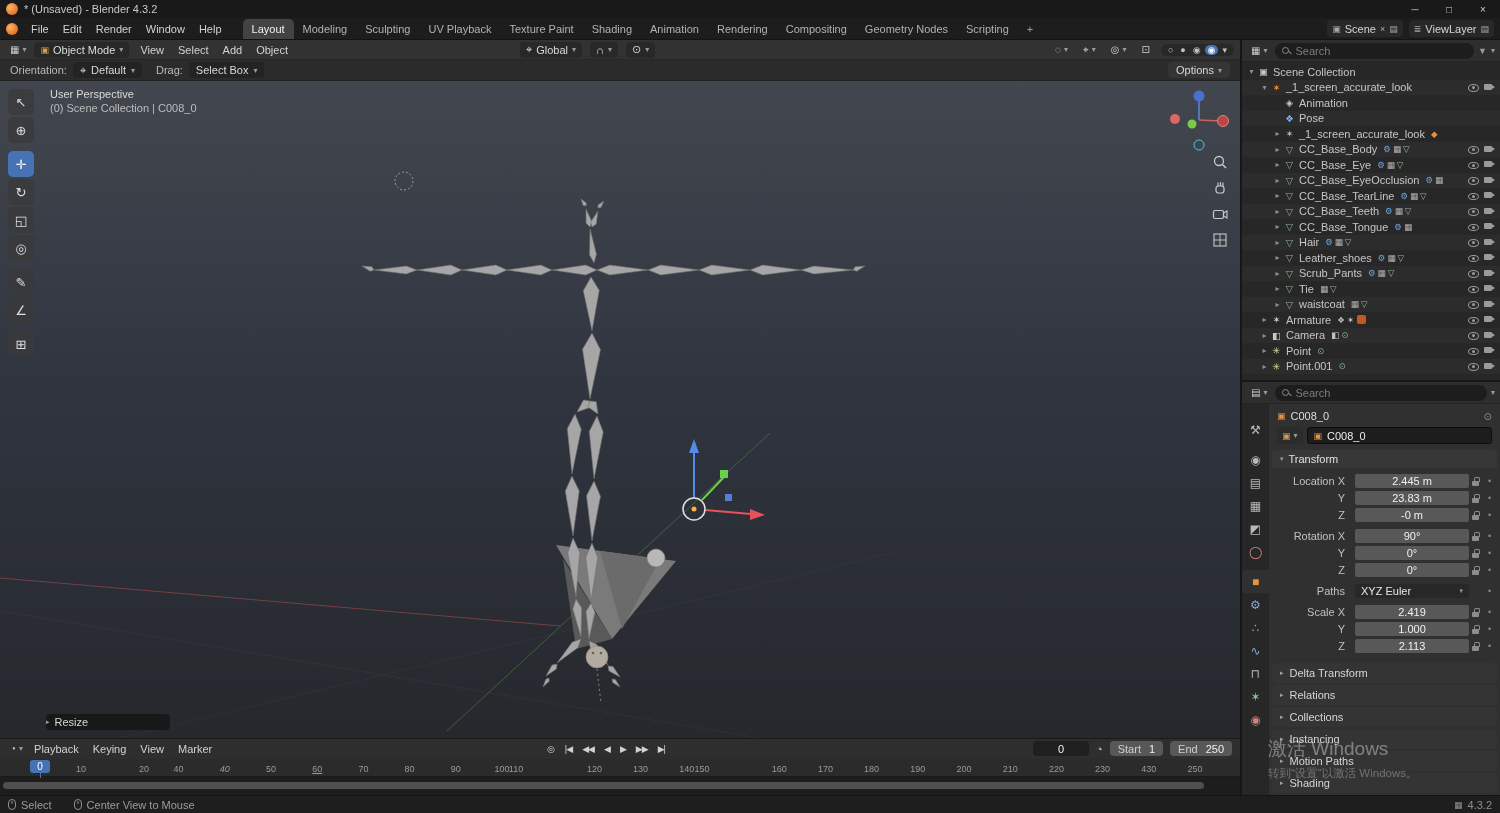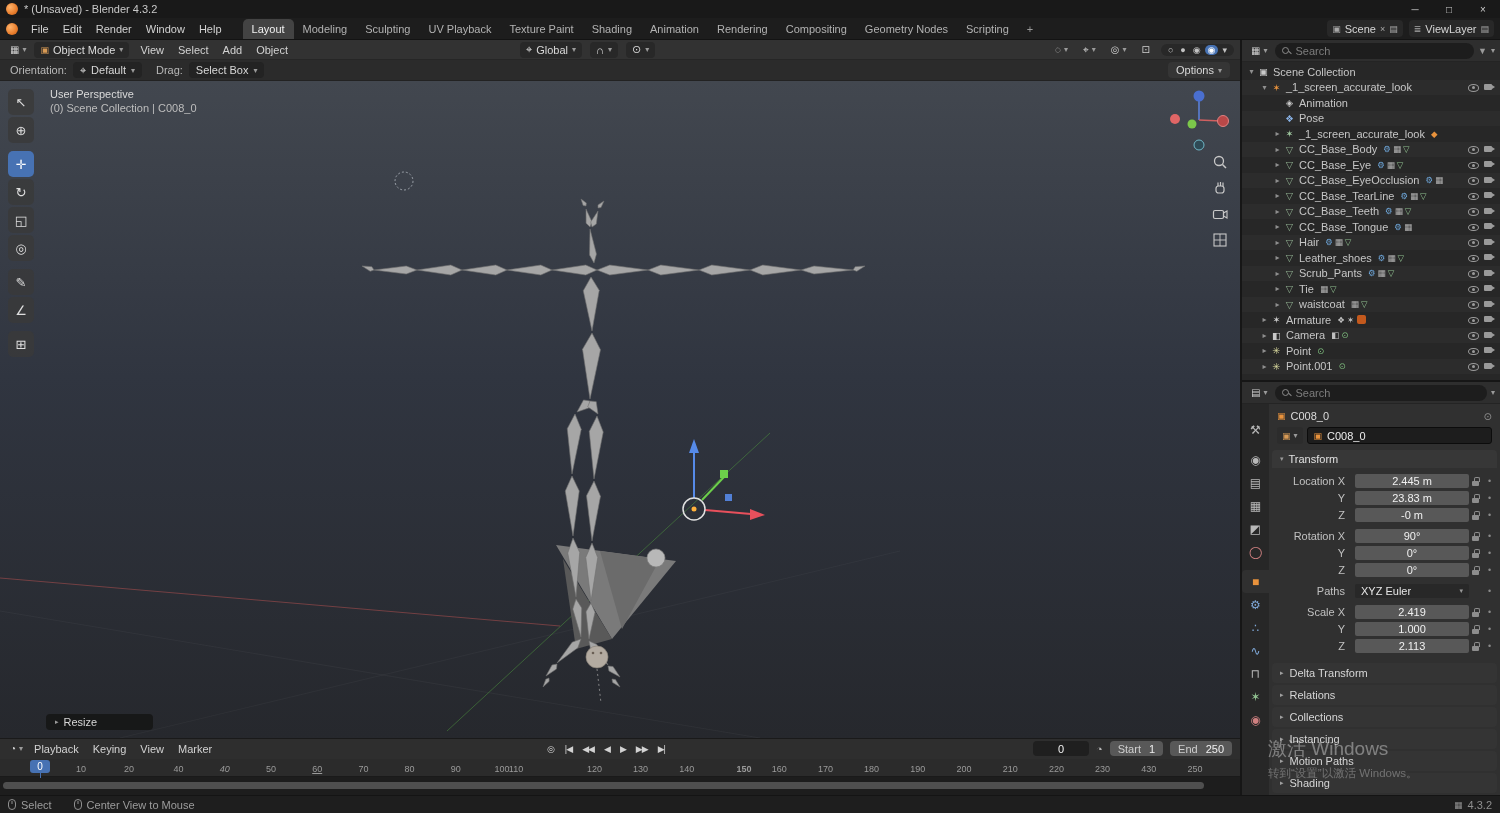--- a/index.html
+++ b/index.html
@@ -57,21 +57,21 @@
   .scene { position:absolute; inset:0; }
   .vp-overlay { position:absolute; left:50px; top:6px; line-height:14px; color:#dadada; font-size:11px; }
   .vp-overlay .l2 { color:#bdbdbd; }
   .vp-toolbar { position:absolute; left:8px; top:8px; display:flex; flex-direction:column; gap:2px; }
   .tool { width:26px; height:26px; background:#3a3a3acc; border-radius:5px; display:flex; align-items:center; justify-content:center; font-size:13px; color:#dedede; }
   .tool.active { background:#4772b3; color:#ffffff; }
   .tool.gap { margin-top:6px; }
   .nav-gizmo { position:absolute; right:9px; top:7px; }
   .vp-sideicons { position:absolute; right:11px; top:72px; display:flex; flex-direction:column; gap:8px; }
   .vp-sideicons svg { display:block; }
-  .resize-pill { position:absolute; left:46px; bottom:8px; width:107px; background:rgba(22,22,22,.88); border-radius:4px; padding:2px 9px; display:flex; align-items:center; gap:5px; color:#d6d6d6; }
+  .resize-pill { position:absolute; left:46px; bottom:8px; width:124px; background:rgba(22,22,22,.88); border-radius:4px; padding:2px 0; display:flex; align-items:center; gap:5px; color:#d6d6d6; }
   .resize-pill .cc { font-size:7px; }
 
   
   .timeline { height:57px; display:flex; flex-direction:column; border-top:1px solid #1a1a1a; }
   .tl-header { height:20px; background:#2e2e2e; position:relative; display:flex; align-items:center; padding:0 6px; }
   .tl-controls { position:absolute; left:543px; display:flex; align-items:center; gap:3px; }
   .pbtn { padding:1px 4px; color:#d2d2d2; font-size:9px; letter-spacing:-1px; }
   .tl-right { position:absolute; right:8px; display:flex; align-items:center; gap:7px; }
   .frame-field { width:56px; height:15px; background:#1f1f1f; border-radius:4px; color:#f0f0f0; display:flex; align-items:center; justify-content:center; }
   .range-field { height:15px; background:#585858; border-radius:4px; display:flex; align-items:center; gap:8px; padding:0 8px; color:#efefef; }
@@ -449,34 +449,34 @@
           <span class="range-field">
             <span class="rl">End</span>
             <span>250</span>
           </span>
         </div>
       </div>
       <div class="tl-ruler">
         <span class="playhead">0</span>
       <span class="tick" style="left: 40px;">0</span>
           <span class="tick" style="left: 81px;">10</span>
-          <span class="tick" style="left: 129px;">20</span>
+          <span class="tick" style="left: 144px;">20</span>
           <span class="tick" style="left: 178.6px;">40</span>
           <span class="tick" style="left: 224.8px; font-style: italic;">40</span>
           <span class="tick" style="left: 271px;">50</span>
           <span class="tick" style="left: 317.2px; text-decoration: underline;">60</span>
           <span class="tick" style="left: 363.4px;">70</span>
           <span class="tick" style="left: 409.6px;">80</span>
           <span class="tick" style="left: 455.8px;">90</span>
           <span class="tick" style="left: 502px;">100</span>
           <span class="tick" style="left: 516px;">110</span>
           <span class="tick" style="left: 594.4px;">120</span>
           <span class="tick" style="left: 640.6px;">130</span>
           <span class="tick" style="left: 686.8px;">140</span>
-          <span class="tick" style="left: 744px; font-weight: bold;">150</span>
+          <span class="tick" style="left: 702px;">150</span>
           <span class="tick" style="left: 779.2px;">160</span>
           <span class="tick" style="left: 825.4px;">170</span>
           <span class="tick" style="left: 871.6px;">180</span>
           <span class="tick" style="left: 917.8px;">190</span>
           <span class="tick" style="left: 964px;">200</span>
           <span class="tick" style="left: 1010.2px;">210</span>
           <span class="tick" style="left: 1056.4px;">220</span>
           <span class="tick" style="left: 1102.6px;">230</span>
           <span class="tick" style="left: 1148.8px;">430</span>
           <span class="tick" style="left: 1195px;">250</span>

